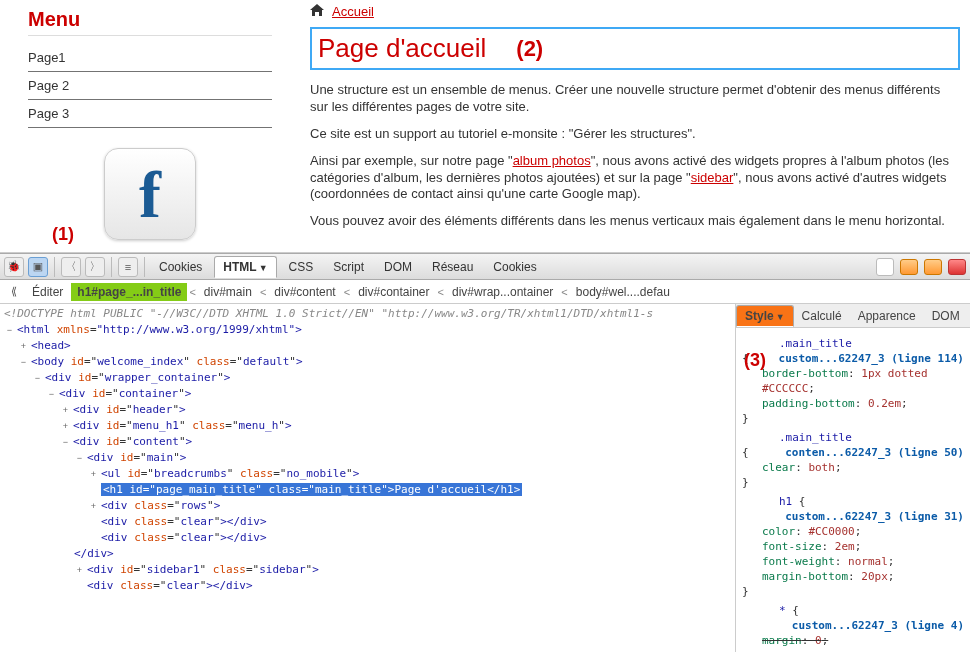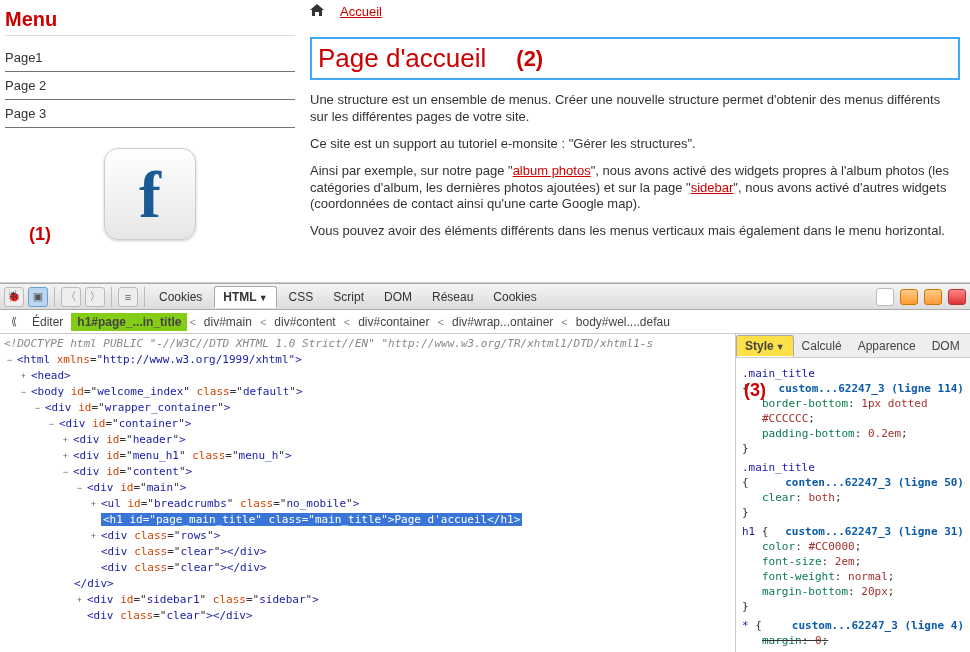--- a/index.html
+++ b/index.html
@@ -1,30 +1,30 @@
 <!DOCTYPE html>
 <html><head>
 <meta charset="utf-8">
 <style>
 * { box-sizing: border-box; margin: 0; padding: 0; }
 body { font-family: Arial, sans-serif; font-size: 13px; color: #333; width: 970px; }
 .page { display: flex; flex-direction: column; height: 652px; }
 
 
 .site { display: flex; height: 304px; border-bottom: 1px solid #ccc; }
-.sidebar { width: 300px; padding: 8px 5px; }
+.sidebar { width: 300px; padding: 8px 28px; }
 .menu-title { color: #CC0000; font-size: 20px; font-weight: bold; padding-bottom: 4px; border-bottom: 1px solid #ddd; margin-bottom: 8px; }
 .menu-item { padding: 6px 0; font-size: 13px; color: #333; display: block; border-bottom: 1px solid #737373; cursor: pointer; }
 .fb-wrap { text-align: center; margin-top: 20px; position: relative; }
 .fb-icon { display: inline-block; width: 92px; height: 92px; border-radius: 14px; background: linear-gradient(#fff,#e6e6e6); border: 1px solid #ccc; position: relative; box-shadow: 0 1px 3px rgba(0,0,0,.2); }
 .fb-icon::after { content:"f"; position:absolute; left:0; right:0; top:8px; font-family: Georgia, serif; font-weight: bold; font-size: 66px; color:#1b5b94; }
 .ann1 { position:absolute; left:24px; bottom:-2px; color:#CC0000; font-weight:bold; font-size:18px; }
 
 .main { flex: 1; padding: 4px 10px 10px 10px; }
-.bc { display: flex; align-items: flex-start; gap: 16px; margin-bottom: 18px; }
+.bc { display: flex; align-items: flex-start; gap: 8px; margin-bottom: 8px; }
 .home-ico { display:inline-block; }
 .bc a { color: #CC0000; text-decoration: underline; font-size: 13px; }
 .title-wrap { border: 2px solid #3fa9f5; padding: 4px 6px; margin-bottom: 12px; display:flex; align-items:center; gap:30px;}
 .main-title { color: #CC0000; font-size: 26px; font-weight: normal; }
 .ann2 { color:#CC0000; font-weight:bold; font-size:22px; }
 .para { margin: 10px 0; font-size: 13px; line-height: 1.3; }
 .para a { color:#CC0000; text-decoration: underline; }
 
 
 .devtools { display:flex; flex-direction:column; flex:1; background:#fff; border-top:1px solid #aaa; }
@@ -54,26 +54,26 @@
 .c-blue { color:#1a1aa6; }
 .c-attr { color:#d04400; }
 .c-val { color:#1a1aa6; }
 .c-text { color:#000; }
 .hl { background:#3875d7; color:#fff; padding:0 2px;}
 .hl .c-blue,.hl .c-attr,.hl .c-val,.hl .c-text{color:#fff;}
 
 .side-panels { flex:1; border-left:1px solid #ccc; display:flex; flex-direction:column; position:relative;}
 .side-tabs { display:flex; border-bottom:1px solid #ccc; background:#eee; height:24px; align-items:center;}
 .stab { padding:3px 8px; font-size:12px; color:#444; cursor:pointer;}
-.stab.active { background:#fde047; font-weight:bold; border:1px solid #aaa; border-bottom:1px solid #fff; border-top-left-radius:3px; border-top-right-radius:3px; margin-bottom:-1px;}
+.stab.active { background:#f97316; font-weight:bold; border:1px solid #aaa; border-bottom:1px solid #fff; border-top-left-radius:3px; border-top-right-radius:3px; margin-bottom:-1px;}
 .stab .dd{font-size:9px;margin-left:2px}
 .ann3 { position:absolute; left:8px; top:46px; color:#CC0000; font-weight:bold; font-size:18px; z-index:5; }
 
 .css-pane { flex:1; overflow:auto; font-family:"Consolas","Monaco",monospace; font-size:11px; padding:4px 6px; line-height:15px;}
-.rule-head { color:#1a1aa6; }
+.rule-head { color:#1a1aa6;margin-left:37px; }
 .rule-file { color:#0b5ba8; cursor:pointer; float:right;}
 .rule-file span{font-weight:bold}
 .prop { padding-left:20px;}
 .p-name{ color:#0a7a4b;}
 .p-val { color:#a5312e;}
 .rule-block{ margin-top:4px; clear:both;}
 .strike{ text-decoration: line-through;}
 </style>
 </head>
 <body>

